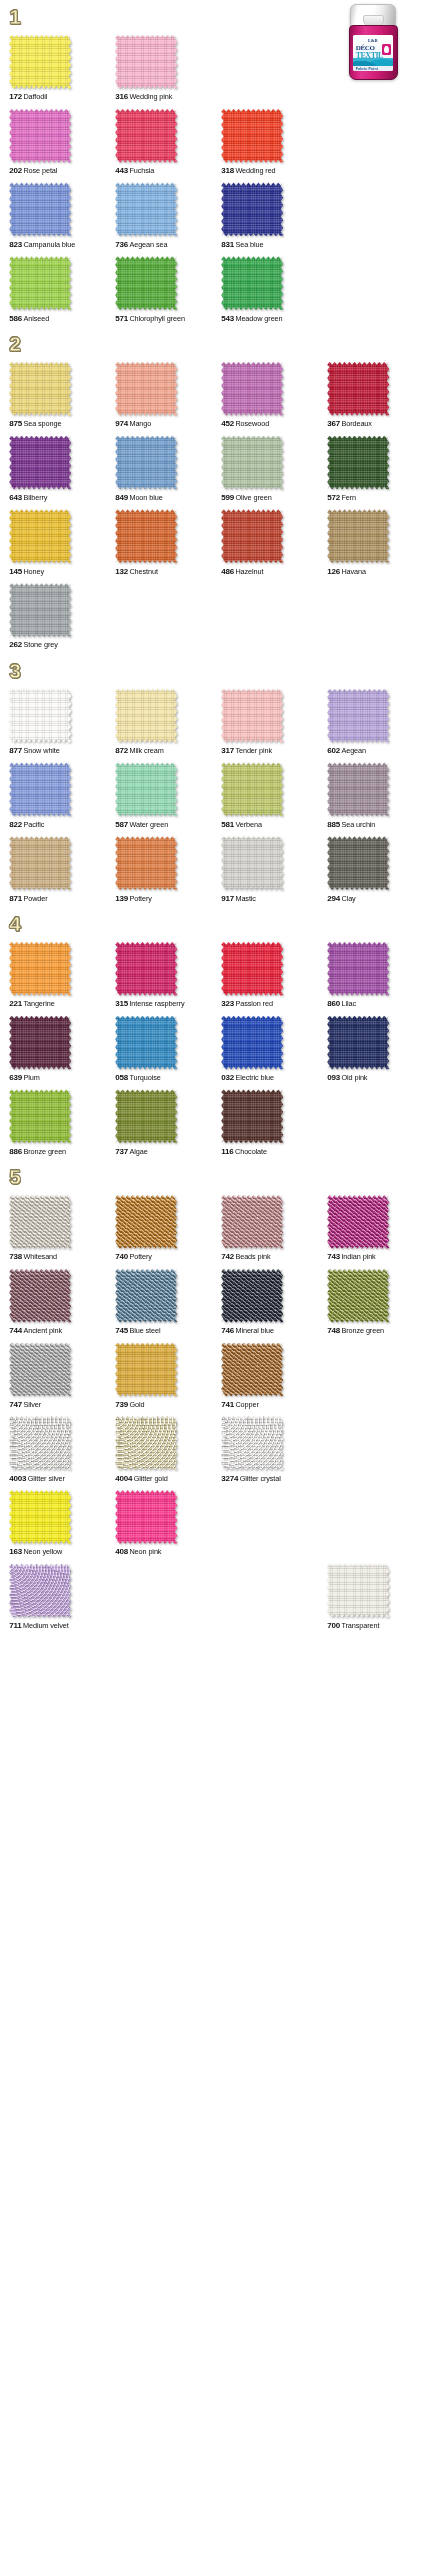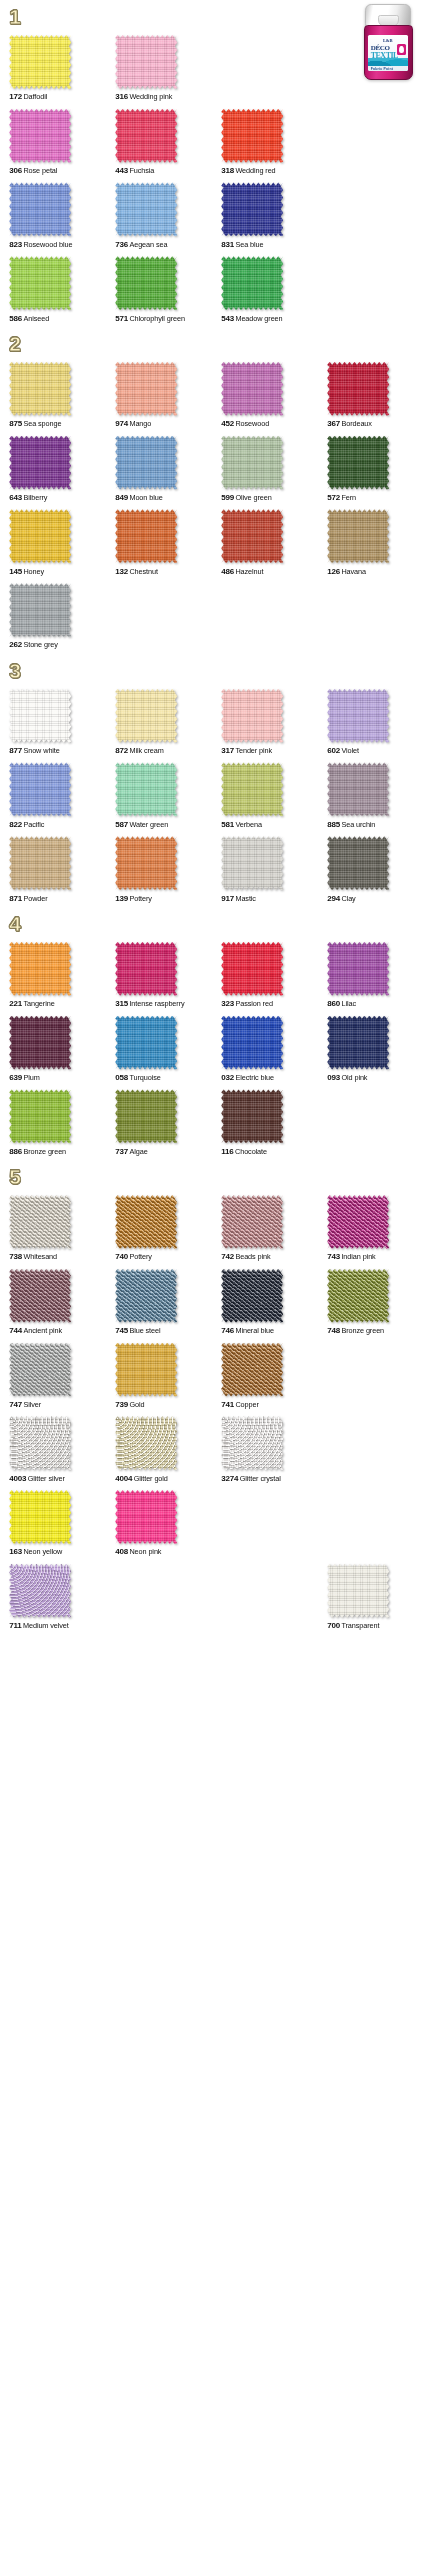--- a/index.html
+++ b/index.html
@@ -160,21 +160,21 @@
   .cname {
     font-size: 7.3px;
     font-weight: normal;
     letter-spacing: -0.1px;
     margin-left: 1.5px;
   }
 
   
   .bottle-slot {
     position: absolute;
-    right: 10px;
+    right: 25px;
     top: 3.1px;
     width: 51px;
     height: 77px;
   }
   .bottle {
     position: relative;
     width: 51px;
     height: 77px;
     filter: drop-shadow(0.8px 1.5px 1.5px rgba(0,0,0,0.25));
   }
@@ -283,21 +283,21 @@
               <div class="label"><span class="code">316</span><span class="cname">Wedding pink</span></div>
             </div>
           </div>
           <div class="row">
             <div class="cell">
               <div class="swatch-wrap">
                 <div class="swatch">
                   <div class="base" style="background-color: rgb(224, 106, 194);"></div>
                 </div>
               </div>
-              <div class="label"><span class="code">306</span><span class="cname">Rose petal</span></div>
+              <div class="label"><span class="code">202</span><span class="cname">Rose petal</span></div>
             </div>
             <div class="cell">
               <div class="swatch-wrap">
                 <div class="swatch">
                   <div class="base" style="background-color: rgb(232, 56, 92);"></div>
                 </div>
               </div>
               <div class="label"><span class="code">443</span><span class="cname">Fuchsia</span></div>
             </div>
             <div class="cell">
@@ -309,21 +309,21 @@
               <div class="label"><span class="code">318</span><span class="cname">Wedding red</span></div>
             </div>
           </div>
           <div class="row">
             <div class="cell">
               <div class="swatch-wrap">
                 <div class="swatch">
                   <div class="base" style="background-color: rgb(118, 145, 215);"></div>
                 </div>
               </div>
-              <div class="label"><span class="code">823</span><span class="cname">Rosewood blue</span></div>
+              <div class="label"><span class="code">823</span><span class="cname">Campanula blue</span></div>
             </div>
             <div class="cell">
               <div class="swatch-wrap">
                 <div class="swatch">
                   <div class="base" style="background-color: rgb(127, 176, 224);"></div>
                 </div>
               </div>
               <div class="label"><span class="code">736</span><span class="cname">Aegean sea</span></div>
             </div>
             <div class="cell">
@@ -501,21 +501,21 @@
                 </div>
               </div>
               <div class="label"><span class="code">317</span><span class="cname">Tender pink</span></div>
             </div>
             <div class="cell">
               <div class="swatch-wrap">
                 <div class="swatch">
                   <div class="base" style="background-color: rgb(182, 163, 218);"></div>
                 </div>
               </div>
-              <div class="label"><span class="code">602</span><span class="cname">Violet</span></div>
+              <div class="label"><span class="code">602</span><span class="cname">Aegean</span></div>
             </div>
           </div>
           <div class="row">
             <div class="cell">
               <div class="swatch-wrap">
                 <div class="swatch">
                   <div class="base" style="background-color: rgb(130, 152, 218);"></div>
                 </div>
               </div>
               <div class="label"><span class="code">822</span><span class="cname">Pacific</span></div>

